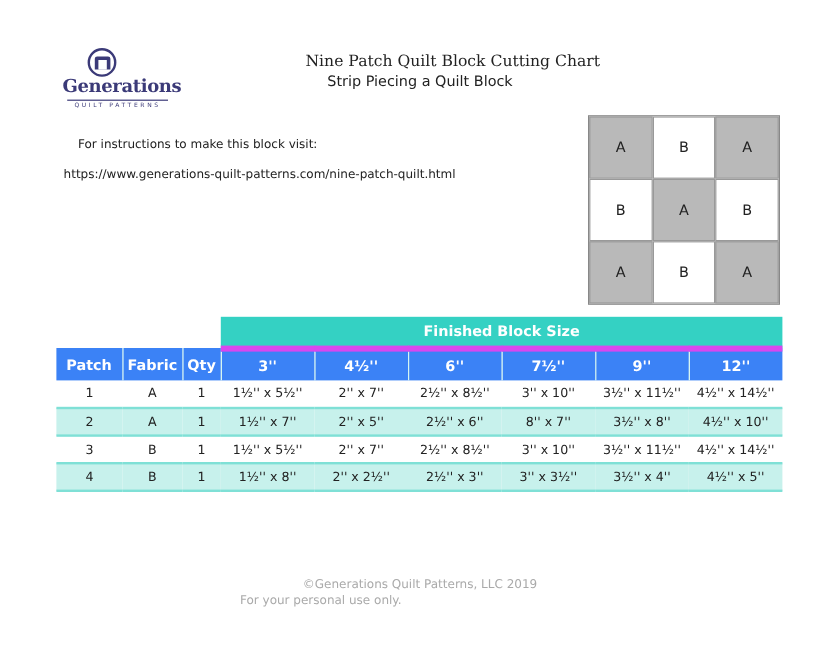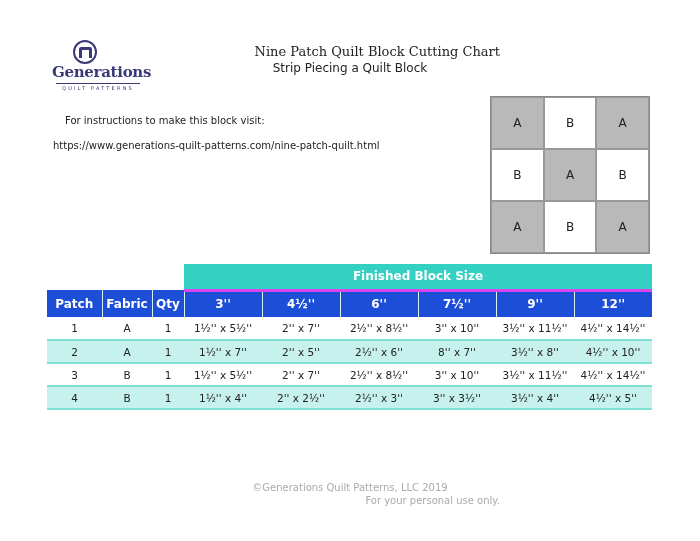--- a/index.html
+++ b/index.html
@@ -20,29 +20,29 @@
     .url { position: absolute; left: 53px; top: 140px; font-size: 10px; color: #222; }
 
     .grid9 { position: absolute; left: 490px; top: 96px; width: 160px; height: 158px; border: 1px solid #888; display: grid; grid-template-columns: repeat(3, 1fr); grid-template-rows: repeat(3, 1fr); }
     .grid9 .cell { display: flex; align-items: center; justify-content: center; font-size: 12px; color: #222; border: 0.5px solid #999; }
     .grid9 .cell.A { background: #b9b9b9; }
     .grid9 .cell.B { background: #ffffff; }
 
     table.chart { position: absolute; left: 47px; top: 264px; width: 605px; border-collapse: collapse; font-size: 10.5px; }
     table.chart td, table.chart th { text-align: center; padding: 0; }
     .hdr-blank { background: #fff; height: 26px; }
-    .hdr-span { background: #34d1c3; color: #ffffff; font-weight: bold; font-size: 12px; height: 26px; border-bottom: 3px solid #d946ef; }
-    .hdr-col { background: #1d4ed8; color: #ffffff; font-weight: bold; font-size: 12px; height: 27px; border-right: 1px solid #d6f5f1; }
+    .hdr-span { background: #34d1c3; color: #ffffff; font-weight: bold; font-size: 12px; height: 26px; border-bottom: 5px solid #d946ef; }
+    .hdr-col { background: #3b82f6; color: #ffffff; font-weight: bold; font-size: 12px; height: 27px; border-right: 1px solid #d6f5f1; }
     .hdr-col:last-child { border-right: none; }
     tr.row td { height: 23px; border-bottom: 2px solid #7fe0d6; color: #222; }
     tr.row.alt td { background: #c7f1ec; }
     td.label { text-align: left !important; padding-left: 4px !important; }
 
     .foot1 { position: absolute; left: 200px; width: 300px; top: 482px; text-align: center; font-size: 10px; color: #aaa; }
-    .foot2 { position: absolute; left: 200px; width: 300px; top: 495px; text-align: right; font-size: 10px; color: #aaa; }
+    .foot2 { position: absolute; left: 200px; width: 300px; top: 495px; text-align: left; font-size: 10px; color: #aaa; }
   </style>
 </head>
 <body>
 
 <div class="logo">
   <div class="logo-mark">
       <div class="machine"></div>
     </div>
   <div class="logo-word">Generations</div>
   <div class="logo-sub">QUILT PATTERNS</div>
@@ -125,21 +125,21 @@
     <td>2'' x 7''</td>
     <td>2½'' x 8½''</td>
     <td>3'' x 10''</td>
     <td>3½'' x 11½''</td>
     <td>4½'' x 14½''</td>
   </tr>
   <tr class="row alt">
     <td>4</td>
     <td>B</td>
     <td>1</td>
-    <td>1½'' x 4''</td>
+    <td>1½'' x 8''</td>
     <td>2'' x 2½''</td>
     <td>2½'' x 3''</td>
     <td>3'' x 3½''</td>
     <td>3½'' x 4''</td>
     <td>4½'' x 5''</td>
   </tr>
 
 </tbody>
   </table>
 

